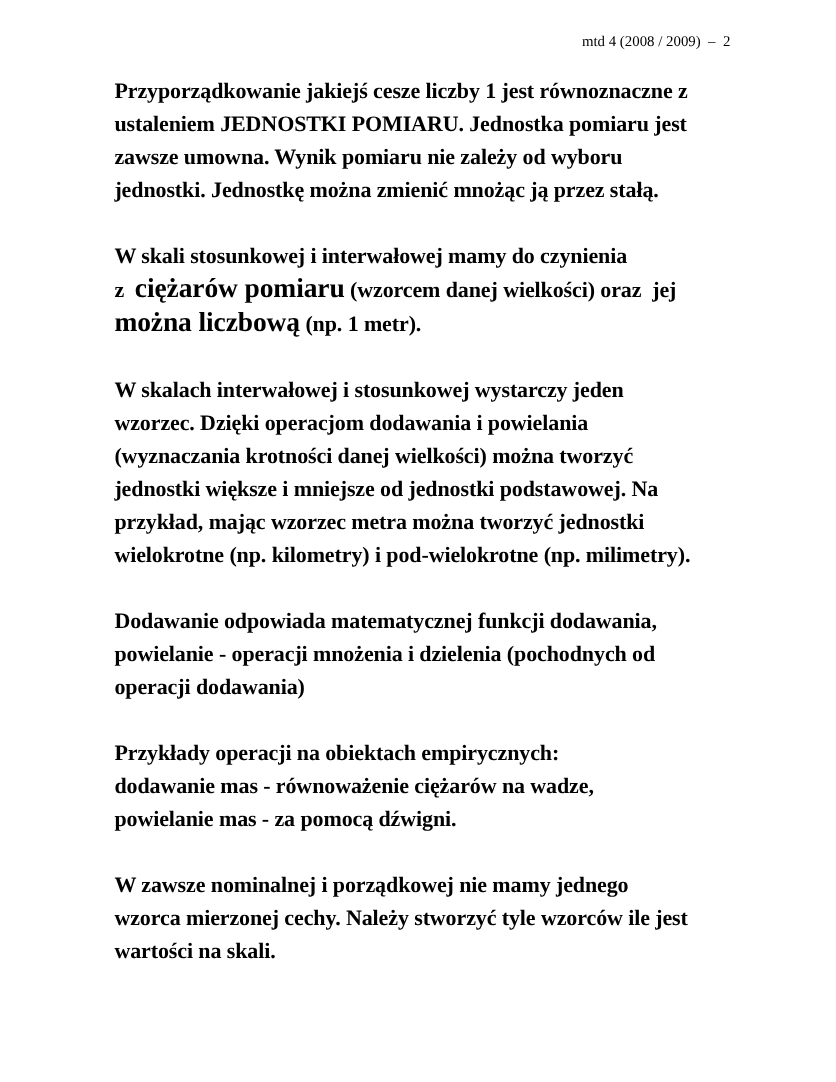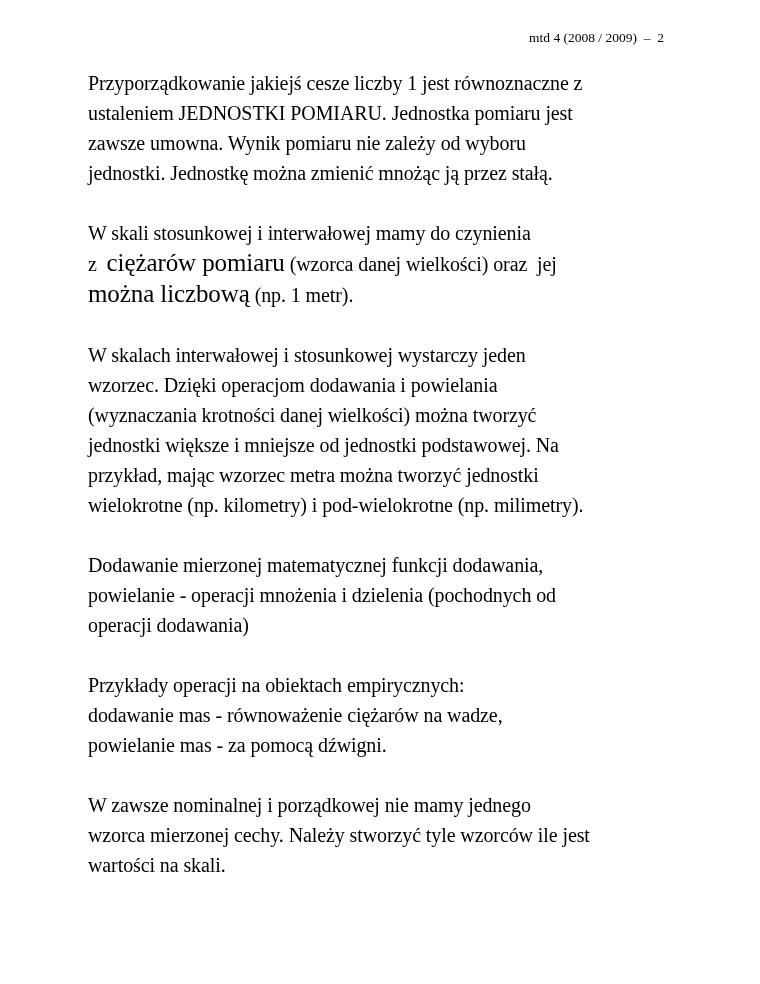--- a/index.html
+++ b/index.html
@@ -25,23 +25,23 @@
     color: #000000;
     white-space: pre;
   }
   .content {
     position: absolute;
     left: 88px;
     top: 68px;
     width: 600px;
   }
   .para {
-    margin: 0 0 30px 0;
+    margin: 0 0 30px 16px;
     font-size: 20px;
-    font-weight: 400;
+    font-weight: 700;
     line-height: 30px;
     color: #000000;
     white-space: pre;
     letter-spacing: -0.1px;
   }
   .para .big {
     font-size: 25px;
     line-height: 30px;
   }
 </style>
@@ -51,31 +51,31 @@
 <div class="page">
   <div class="header">mtd 4 (2008 / 2009)  –  2</div>
 
   <div class="content">
     <p class="para">Przyporządkowanie jakiejś cesze liczby 1 jest równoznaczne z
 ustaleniem JEDNOSTKI POMIARU. Jednostka pomiaru jest
 zawsze umowna. Wynik pomiaru nie zależy od wyboru
 jednostki. Jednostkę można zmienić mnożąc ją przez stałą.</p>
 
     <p class="para"><span>W skali stosunkowej i interwałowej mamy do czynienia
-z  </span><span class="big">ciężarów pomiaru</span><span> (wzorca danej wielkości) oraz  jej
+z  </span><span class="big">ciężarów pomiaru</span><span> (wzorcem danej wielkości) oraz  jej
 </span><span class="big">można liczbową</span><span> (np. 1 metr).</span></p>
 
     <p class="para">W skalach interwałowej i stosunkowej wystarczy jeden
 wzorzec. Dzięki operacjom dodawania i powielania
 (wyznaczania krotności danej wielkości) można tworzyć
 jednostki większe i mniejsze od jednostki podstawowej. Na
 przykład, mając wzorzec metra można tworzyć jednostki
 wielokrotne (np. kilometry) i pod-wielokrotne (np. milimetry).</p>
 
-    <p class="para">Dodawanie mierzonej matematycznej funkcji dodawania,
+    <p class="para">Dodawanie odpowiada matematycznej funkcji dodawania,
 powielanie - operacji mnożenia i dzielenia (pochodnych od
 operacji dodawania)</p>
 
     <p class="para">Przykłady operacji na obiektach empirycznych:
 dodawanie mas - równoważenie ciężarów na wadze,
 powielanie mas - za pomocą dźwigni.</p>
 
     <p class="para">W zawsze nominalnej i porządkowej nie mamy jednego
 wzorca mierzonej cechy. Należy stworzyć tyle wzorców ile jest
 wartości na skali.</p>

